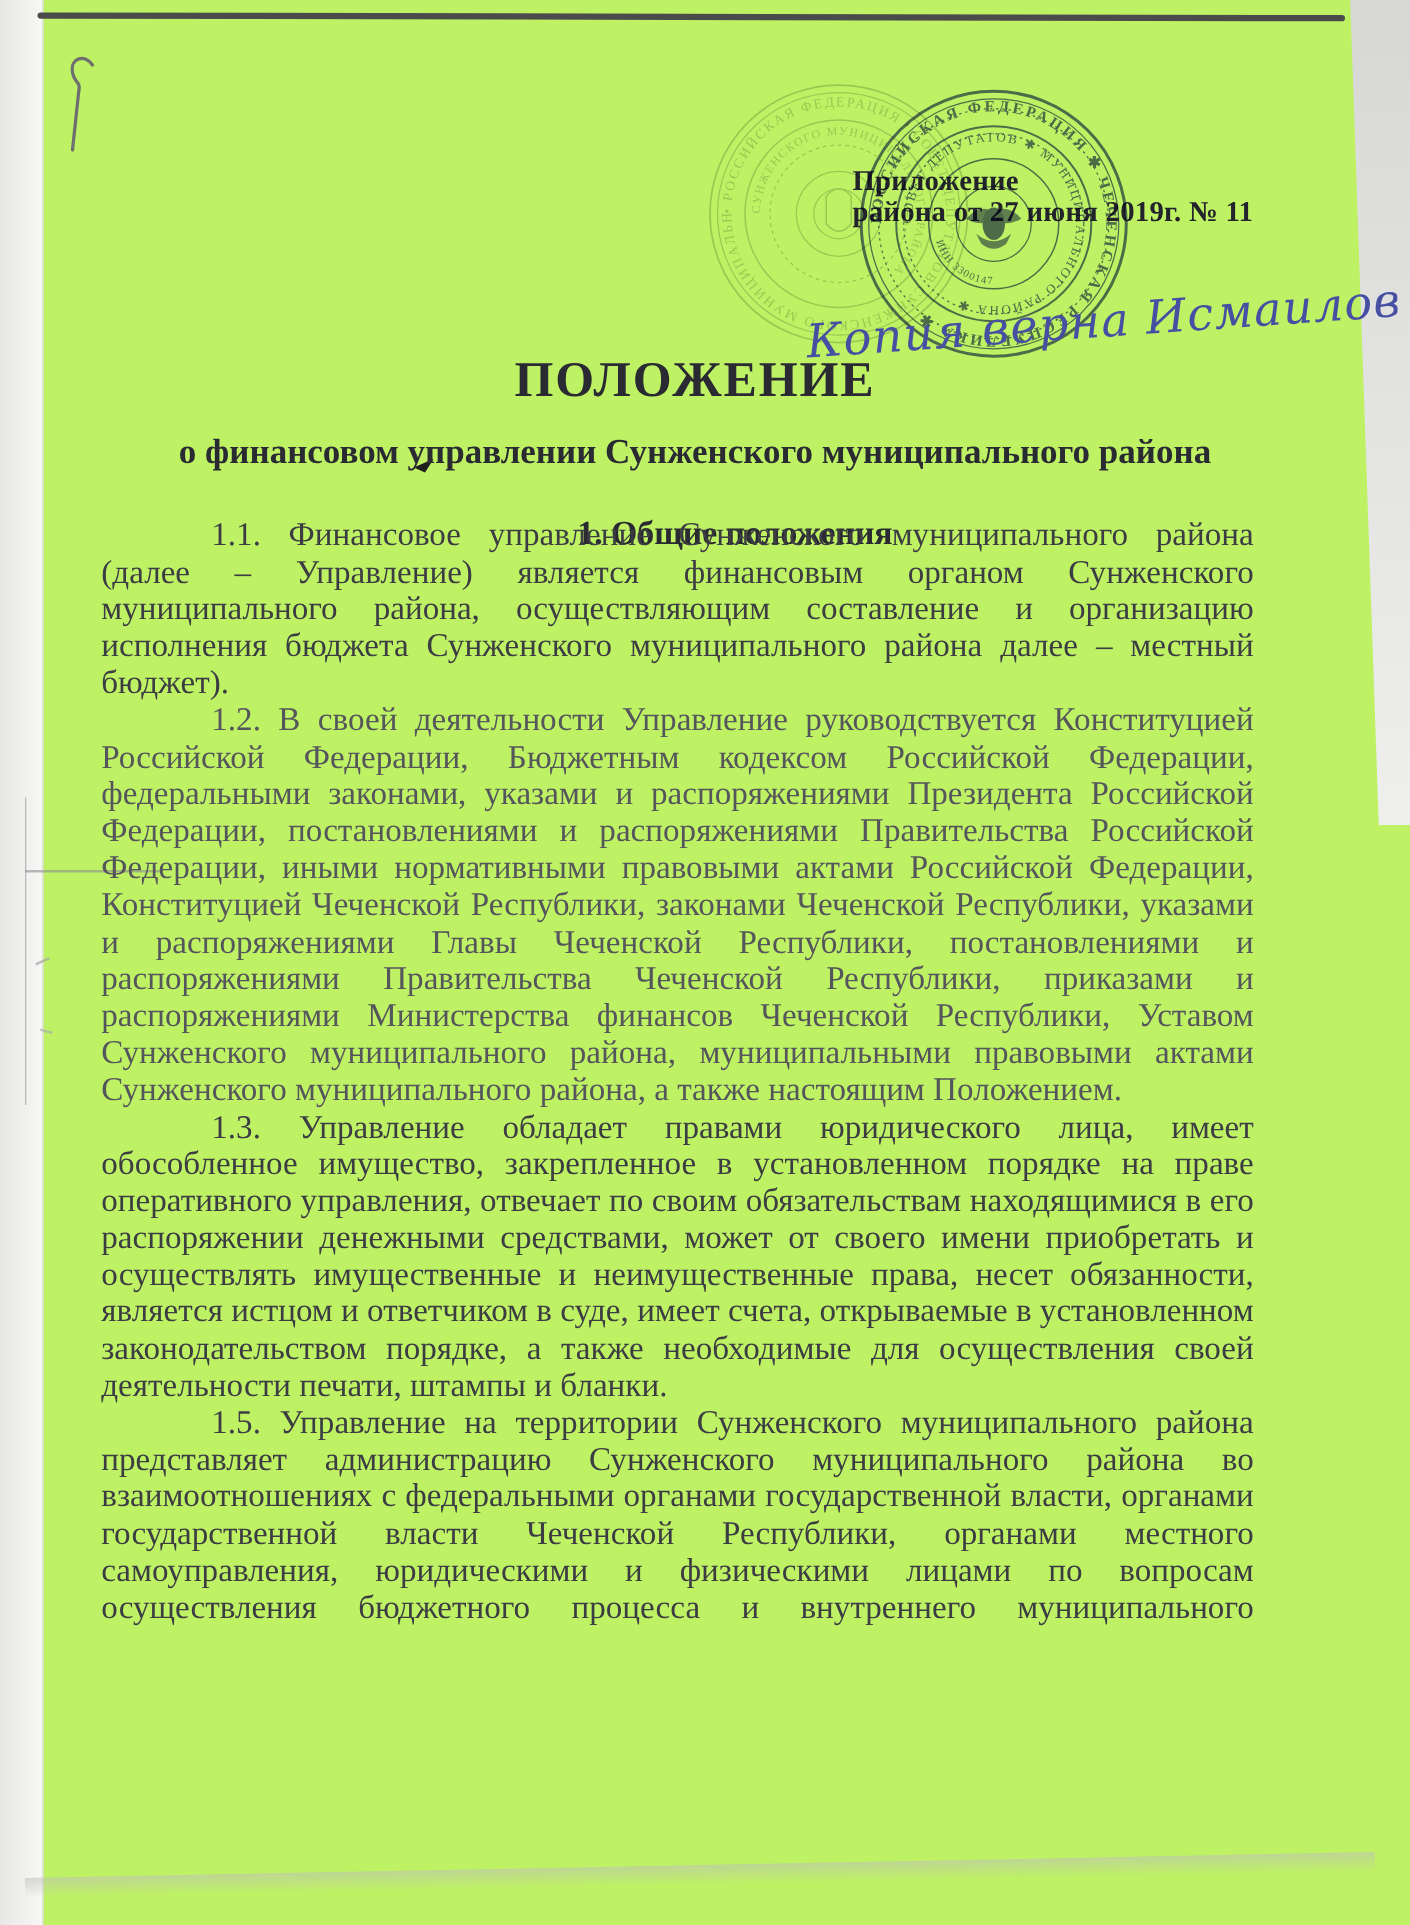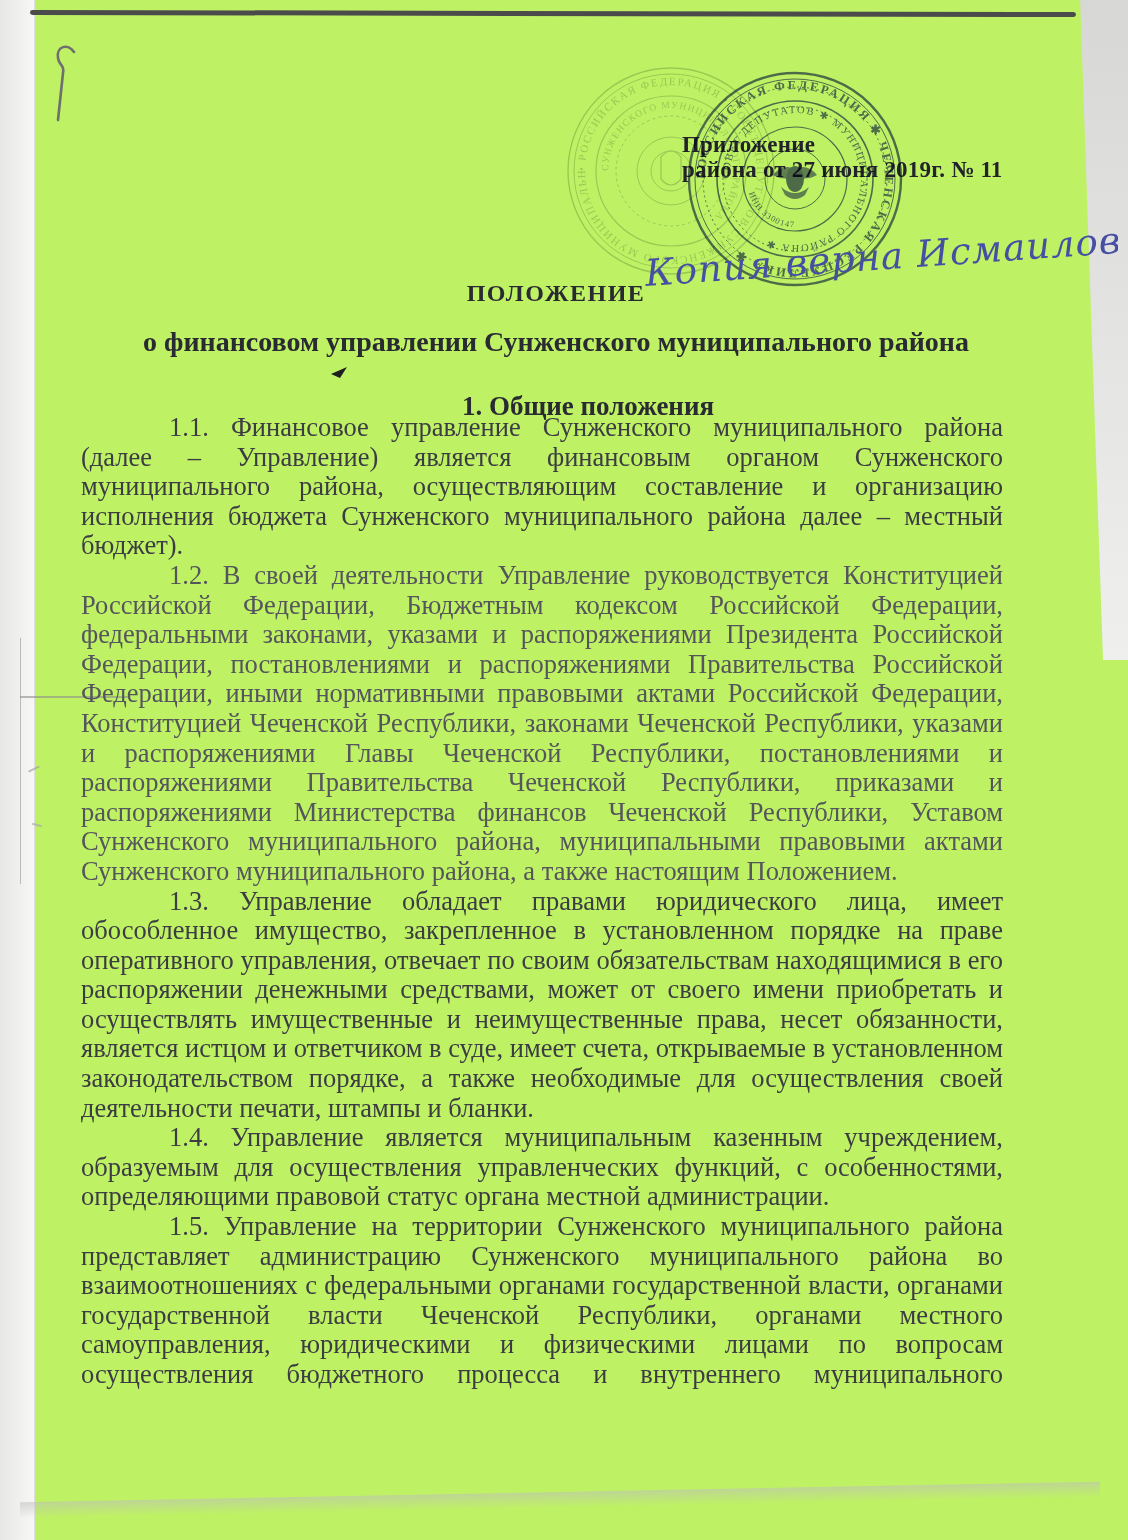--- a/index.html
+++ b/index.html
@@ -32,21 +32,21 @@
   .annex{position:absolute;left:682px;top:132px;width:420px;
     font-weight:bold;font-size:23px;line-height:25px;color:#23232b;letter-spacing:.2px;}
   
   .stamp{position:absolute;mix-blend-mode:multiply;}
   .stamp-left{left:562px;top:62px;opacity:.42;}
   .stamp-right{left:684px;top:68px;opacity:.85;}
   
   .handwriting{position:absolute;left:638px;top:224px;width:480px;height:90px;}
   
   .title-block{position:absolute;left:95px;top:280px;width:922px;text-align:center;color:#2a2a32;}
-  .doc-title{font-size:24px;font-weight:bold;letter-spacing:1.5px;}
+  .doc-title{font-size:40px;font-weight:bold;letter-spacing:1.5px;}
   .doc-subtitle{font-size:28px;font-weight:bold;margin-top:19px;}
   .section-heading{font-size:27px;font-weight:bold;margin-top:33px;transform:translateX(32px);}
   
   .body-text{position:absolute;left:81px;top:413px;width:922px;
     font-size:26.5px;line-height:29.6px;color:#3c3c43;text-align:justify;}
   .body-text p{margin:0;text-indent:88px;}
   .body-text p.continues{text-align-last:justify;}
   .faded{color:#55555c;}
 </style>
 </head>
@@ -136,17 +136,16 @@
   <div class="title-block">
     <div class="doc-title">ПОЛОЖЕНИЕ</div>
     <div class="doc-subtitle">о финансовом управлении Сунженского муниципального района</div>
     <div class="section-heading">1. Общие положения</div>
   </div>
 
   <div class="body-text">
     <p>1.1. Финансовое управление Сунженского муниципального района (далее – Управление) является финансовым органом Сунженского муниципального района, осуществляющим составление и организацию исполнения бюджета Сунженского муниципального района далее – местный бюджет).</p>
     <p class="faded">1.2. В своей деятельности Управление руководствуется Конституцией Российской Федерации, Бюджетным кодексом Российской Федерации, федеральными законами, указами и распоряжениями Президента Российской Федерации, постановлениями и распоряжениями Правительства Российской Федерации, иными нормативными правовыми актами Российской Федерации, Конституцией Чеченской Республики, законами Чеченской Республики, указами и распоряжениями Главы Чеченской Республики, постановлениями и распоряжениями Правительства Чеченской Республики, приказами и распоряжениями Министерства финансов Чеченской Республики, Уставом Сунженского муниципального района, муниципальными правовыми актами Сунженского муниципального района, а также настоящим Положением.</p>
     <p>1.3. Управление обладает правами юридического лица, имеет обособленное имущество, закрепленное в установленном порядке на праве оперативного управления, отвечает по своим обязательствам находящимися в его распоряжении денежными средствами, может от своего имени приобретать и осуществлять имущественные и неимущественные права, несет обязанности, является истцом и ответчиком в суде, имеет счета, открываемые в установленном законодательством порядке, а также необходимые для осуществления своей деятельности печати, штампы и бланки.</p>
-    <p>1.4. Управление является муниципальным казенным учреждением, образуемым для осуществления управленческих функций, с особенностями, определяющими правовой статус органа местной администрации.</p>
     <p class="continues">1.5. Управление на территории Сунженского муниципального района представляет администрацию Сунженского муниципального района во взаимоотношениях с федеральными органами государственной власти, органами государственной власти Чеченской Республики, органами местного самоуправления, юридическими и физическими лицами по вопросам осуществления бюджетного процесса и внутреннего муниципального</p>
   </div>
 
 </div>
 
 </body></html>

